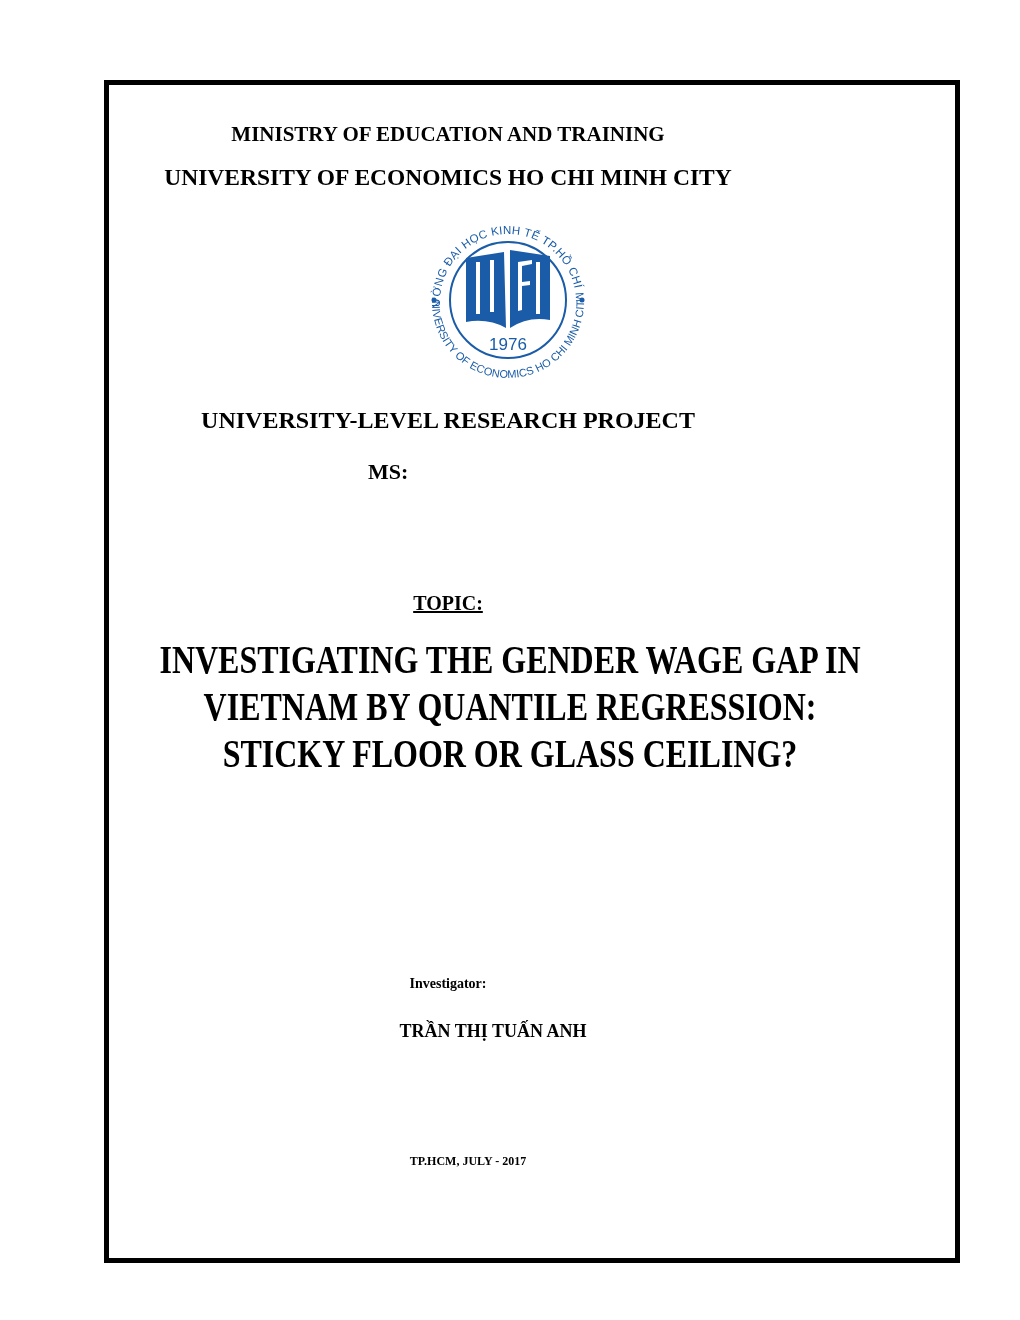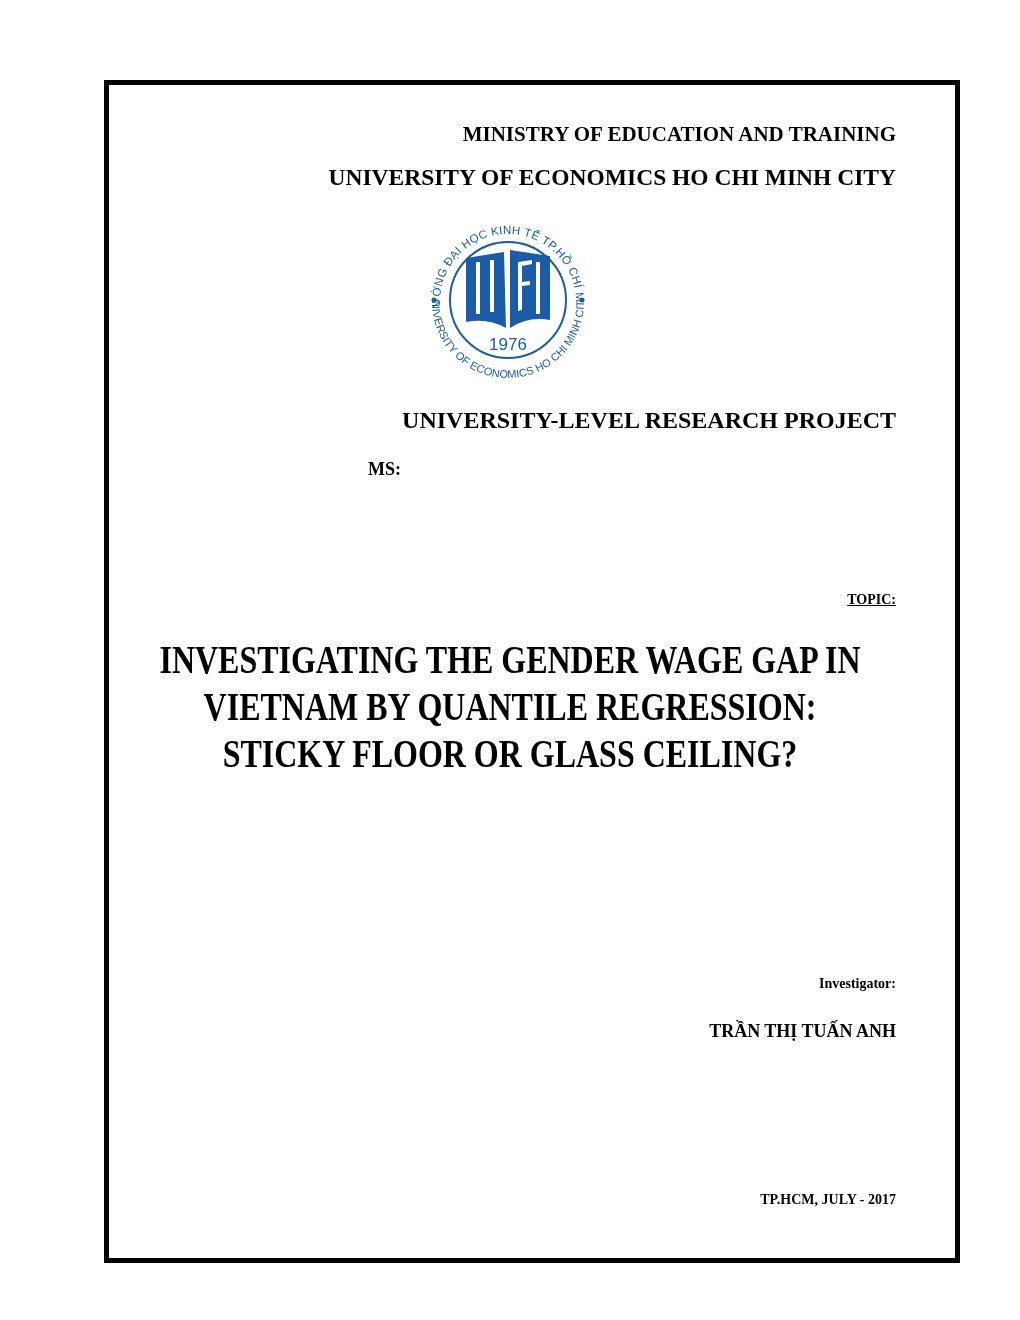--- a/index.html
+++ b/index.html
@@ -1,31 +1,31 @@
 <!DOCTYPE html>
 <html><head>
 <meta charset="utf-8">
 <style>
   html, body { margin:0; padding:0; background:#ffffff; }
   body { width:1020px; height:1320px; position:relative; font-family:"Liberation Serif", "DejaVu Serif", serif; color:#000; }
   .frame {
     position:absolute; left:104px; top:80px; width:846px; height:1173px;
     border:5px solid #000;
   }
-  .line { position:absolute; left:0; width:896px; text-align:right; font-weight:bold; white-space:nowrap; }
+  .line { position:absolute; left:0; width:896px; text-align:center; font-weight:bold; white-space:nowrap; }
   .ministry { top:122px; font-size:21px; }
   .university { top:164px; font-size:23.5px; }
   .logo { position:absolute; left:418px; top:210px; width:180px; height:175px; }
   .project { top:407px; font-size:24px; }
-  .ms { position:absolute; left:368px; top:459px; font-size:18px; font-weight:bold; }
-  .topic-label { top:592px; font-size:14px; text-decoration:underline; }
+  .ms { position:absolute; left:368px; top:459px; font-size:22px; font-weight:bold; }
+  .topic-label { top:592px; font-size:20px; text-decoration:underline; }
   .title { position:absolute; left:0; width:1020px; top:636px; text-align:center; font-weight:bold; font-size:39px; line-height:47px; transform:scaleX(0.82); transform-origin:center; }
   .inv-label { top:976px; font-size:14px; }
-  .inv-name { top:1021px; font-size:18px; }
-  .place-date { top:1192px; font-size:14px; }
+  .inv-name { top:1021px; font-size:18px;padding-left:45px; }
+  .place-date { top:1154px; font-size:12px;margin-left:20px; }
 </style>
 </head>
 <body>
 
 <div class="frame"></div>
 
 <div class="line ministry">MINISTRY OF EDUCATION AND TRAINING</div>
 <div class="line university">UNIVERSITY OF ECONOMICS HO CHI MINH CITY</div>
 
 <svg class="logo" viewBox="0 0 180 175" xmlns="http://www.w3.org/2000/svg">

